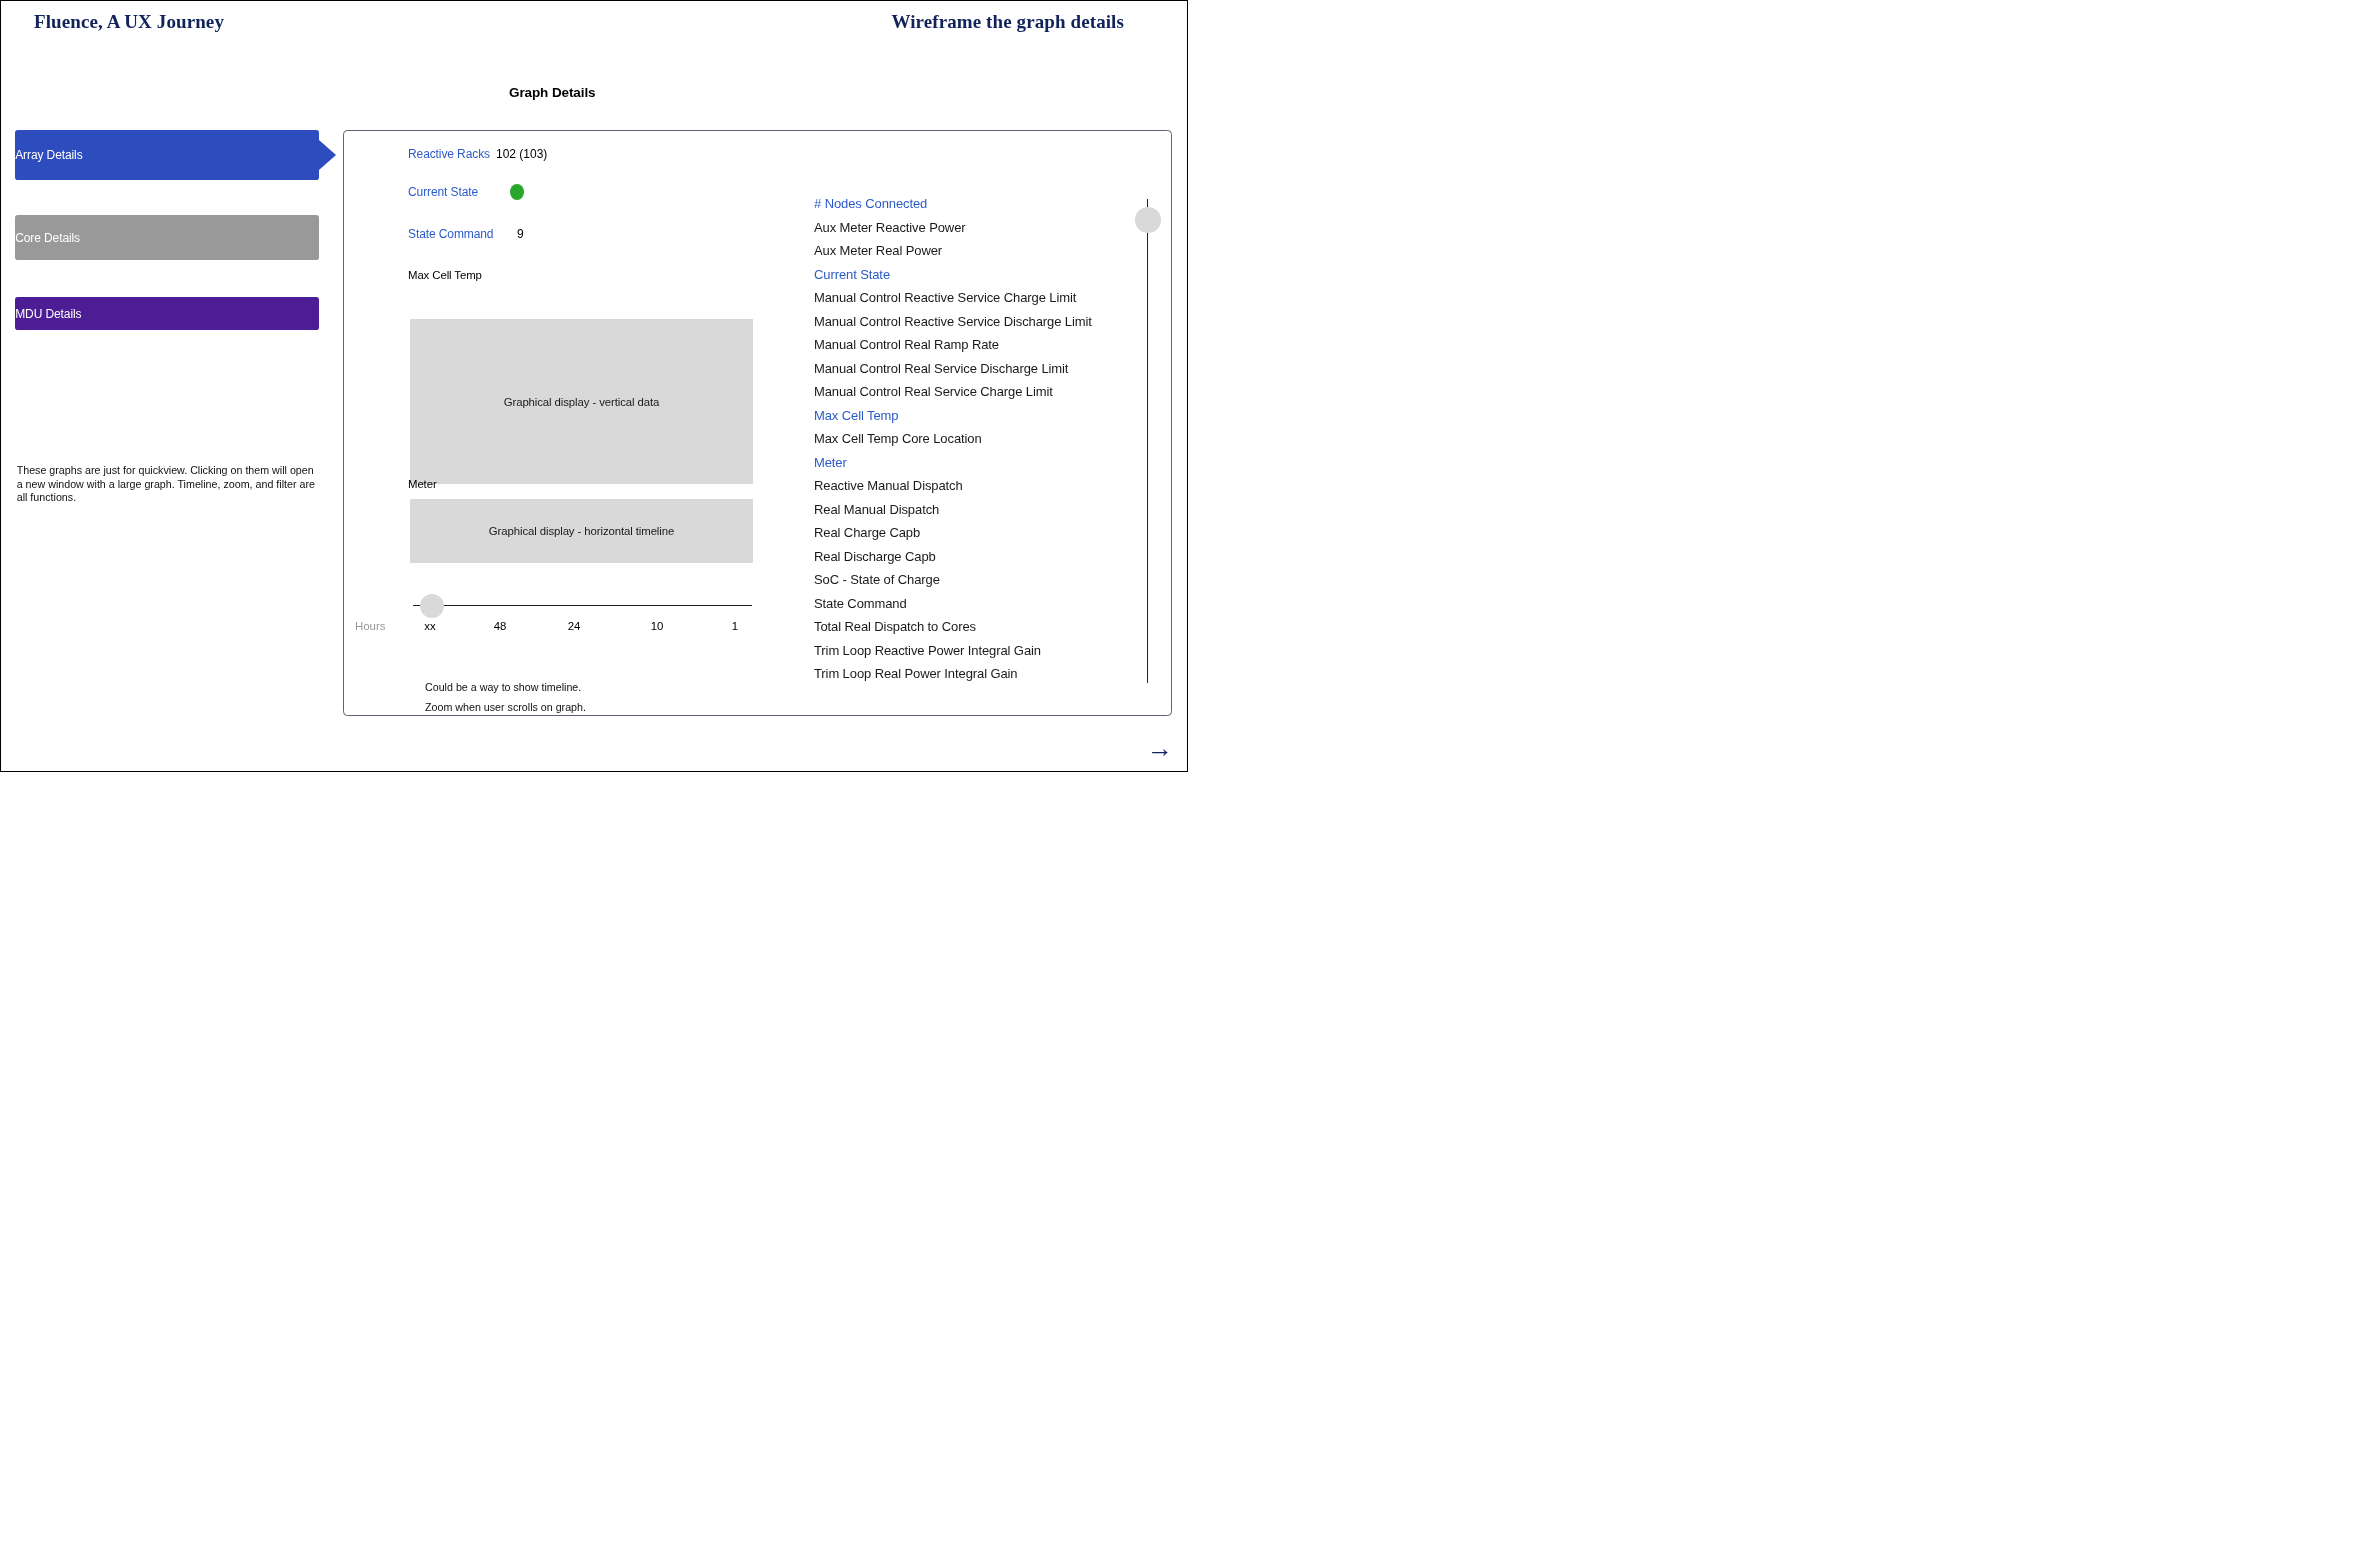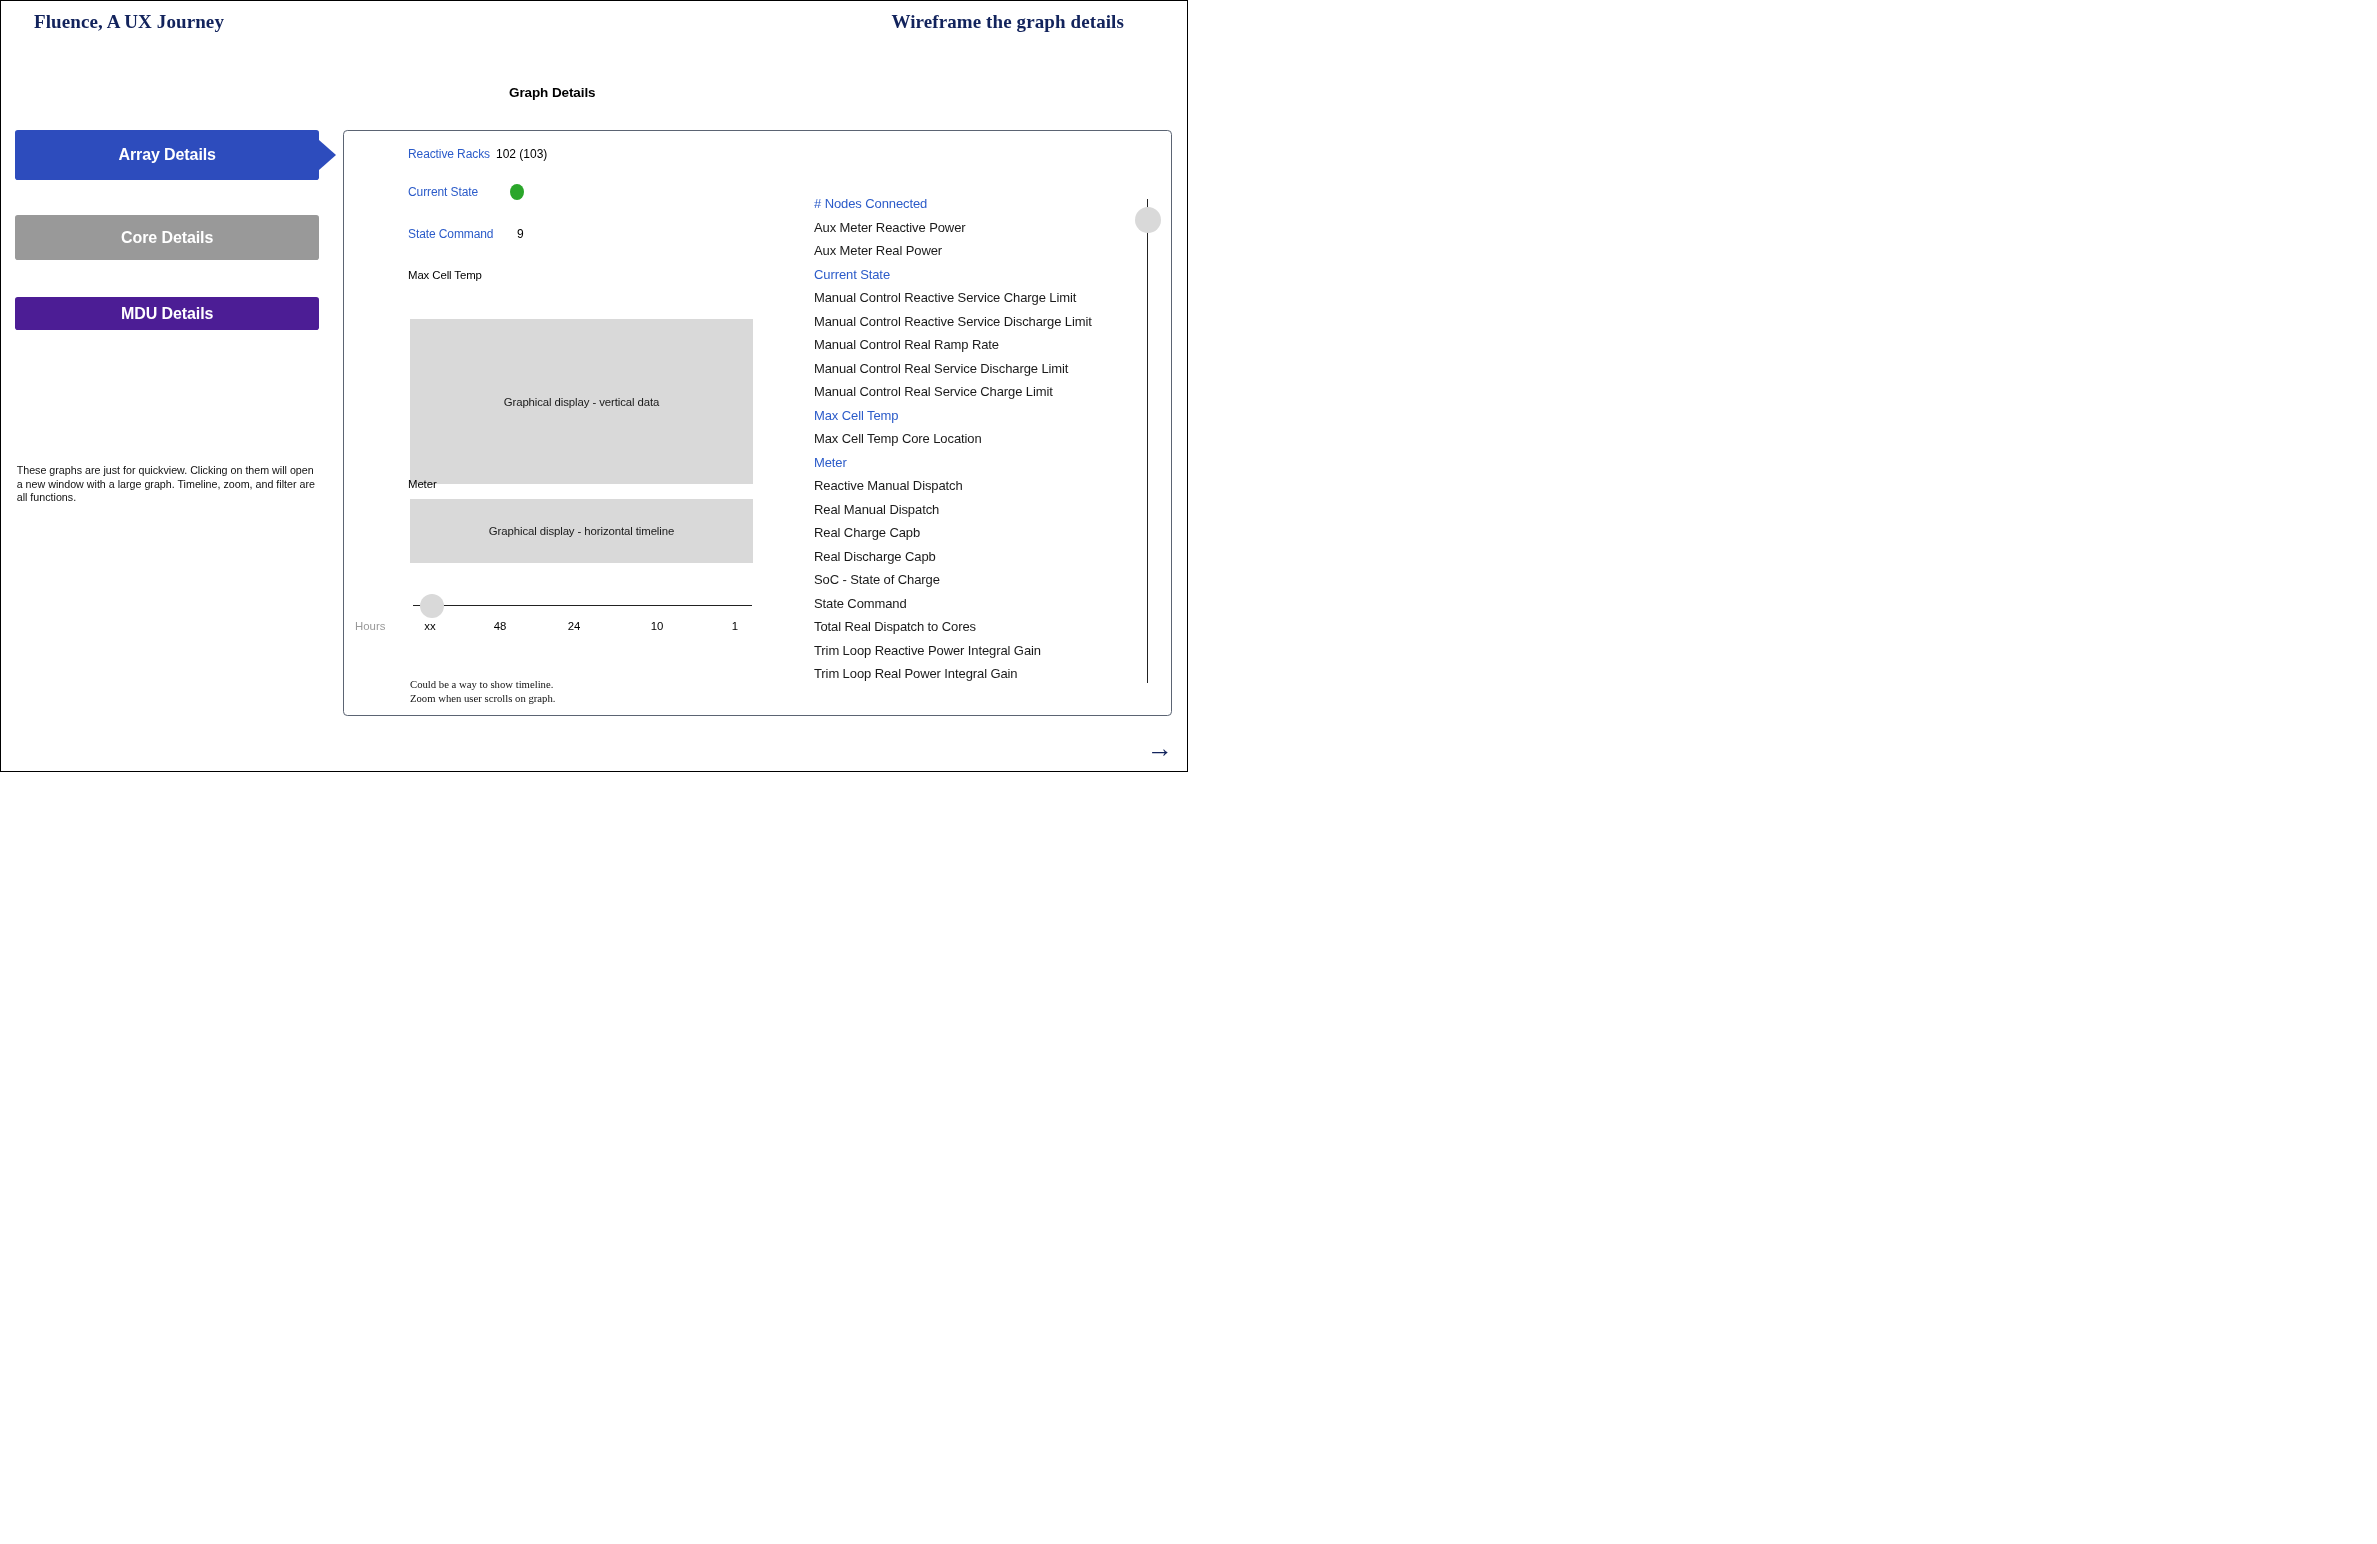--- a/index.html
+++ b/index.html
@@ -24,22 +24,22 @@
   .title-right{right:63px;}
   
   .section-title{
     position:absolute;left:508px;top:84px;
     font-size:13.5px;font-weight:bold;color:#000;
     letter-spacing:-0.1px;
   }
   
   .side-btn{
     position:absolute;left:14.2px;width:304px;
-    display:flex;align-items:center;justify-content:center;
-    color:#fff;font-size:16px;font-weight:bold;
+    display:flex;align-items:center;
+    color:#fff;font-size:12px;font-weight:normal;
     border-radius:2.8px;cursor:pointer;letter-spacing:-0.1px;
   }
   .btn-array{top:129px;height:50px;background:#2d4cbd;}
   .btn-array::after{
     content:"";position:absolute;right:-16.4px;top:50%;
     transform:translateY(-50%);
     width:0;height:0;
     border-left:17px solid #2d4cbd;
     border-top:15px solid transparent;
     border-bottom:15px solid transparent;
@@ -96,24 +96,23 @@
     position:absolute;top:489px;font-size:11.4px;color:#000;
     transform:translateX(-50%);
   }
   .ticks span:nth-of-type(1){left:86px;}
   .ticks span:nth-of-type(2){left:156px;}
   .ticks span:nth-of-type(3){left:230px;}
   .ticks span:nth-of-type(4){left:313px;}
   .ticks span:nth-of-type(5){left:391px;}
   
   .panel-note{
-    position:absolute;left:66px;top:546px;
-    font-size:10.7px;line-height:14px;color:#111;
+    position:absolute;left:81px;top:546px;
+    font-size:10.7px;line-height:20px;color:#111;
     white-space:pre-line;
-    font-family:Liberation Serif, serif;
   }
   
   .metrics{position:absolute;left:460px;top:61px;width:335px;}
   .metrics .m-item{
     height:23.5px;line-height:23.5px;font-size:13px;color:#1a1a1a;
     letter-spacing:-0.1px;cursor:pointer;white-space:nowrap;margin-left:10px;
   }
   .metrics .m-item.blue{color:#2b5bc9;}
   
   .scroll-line{

